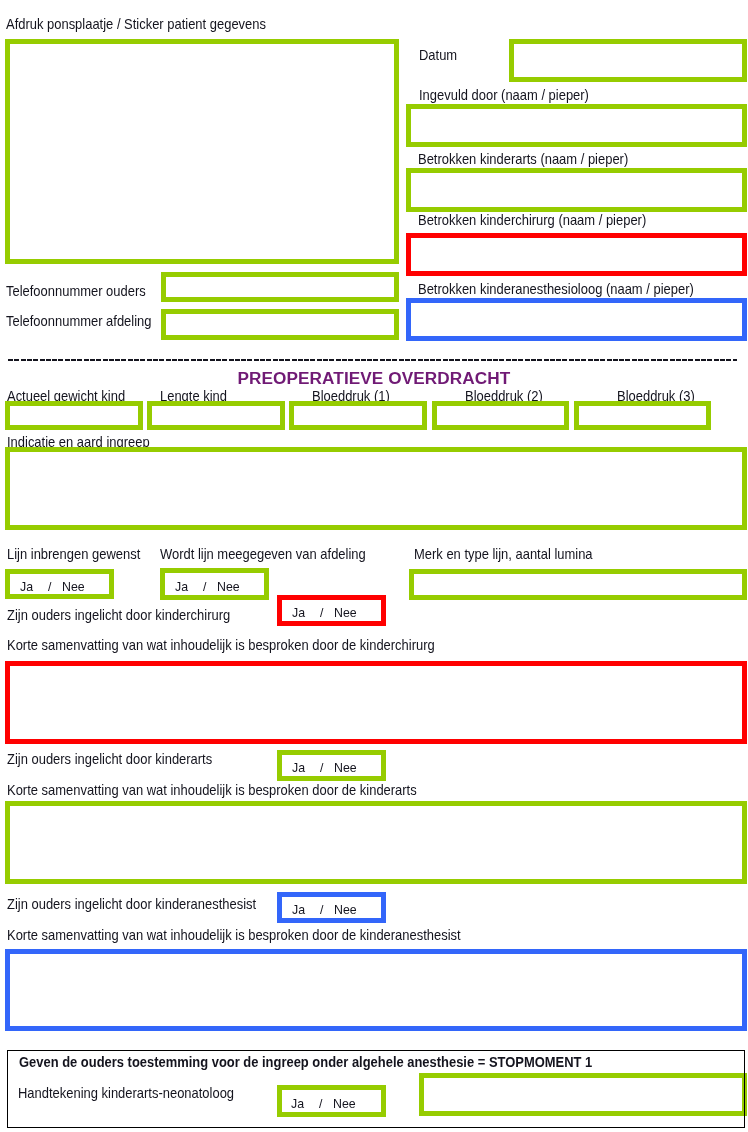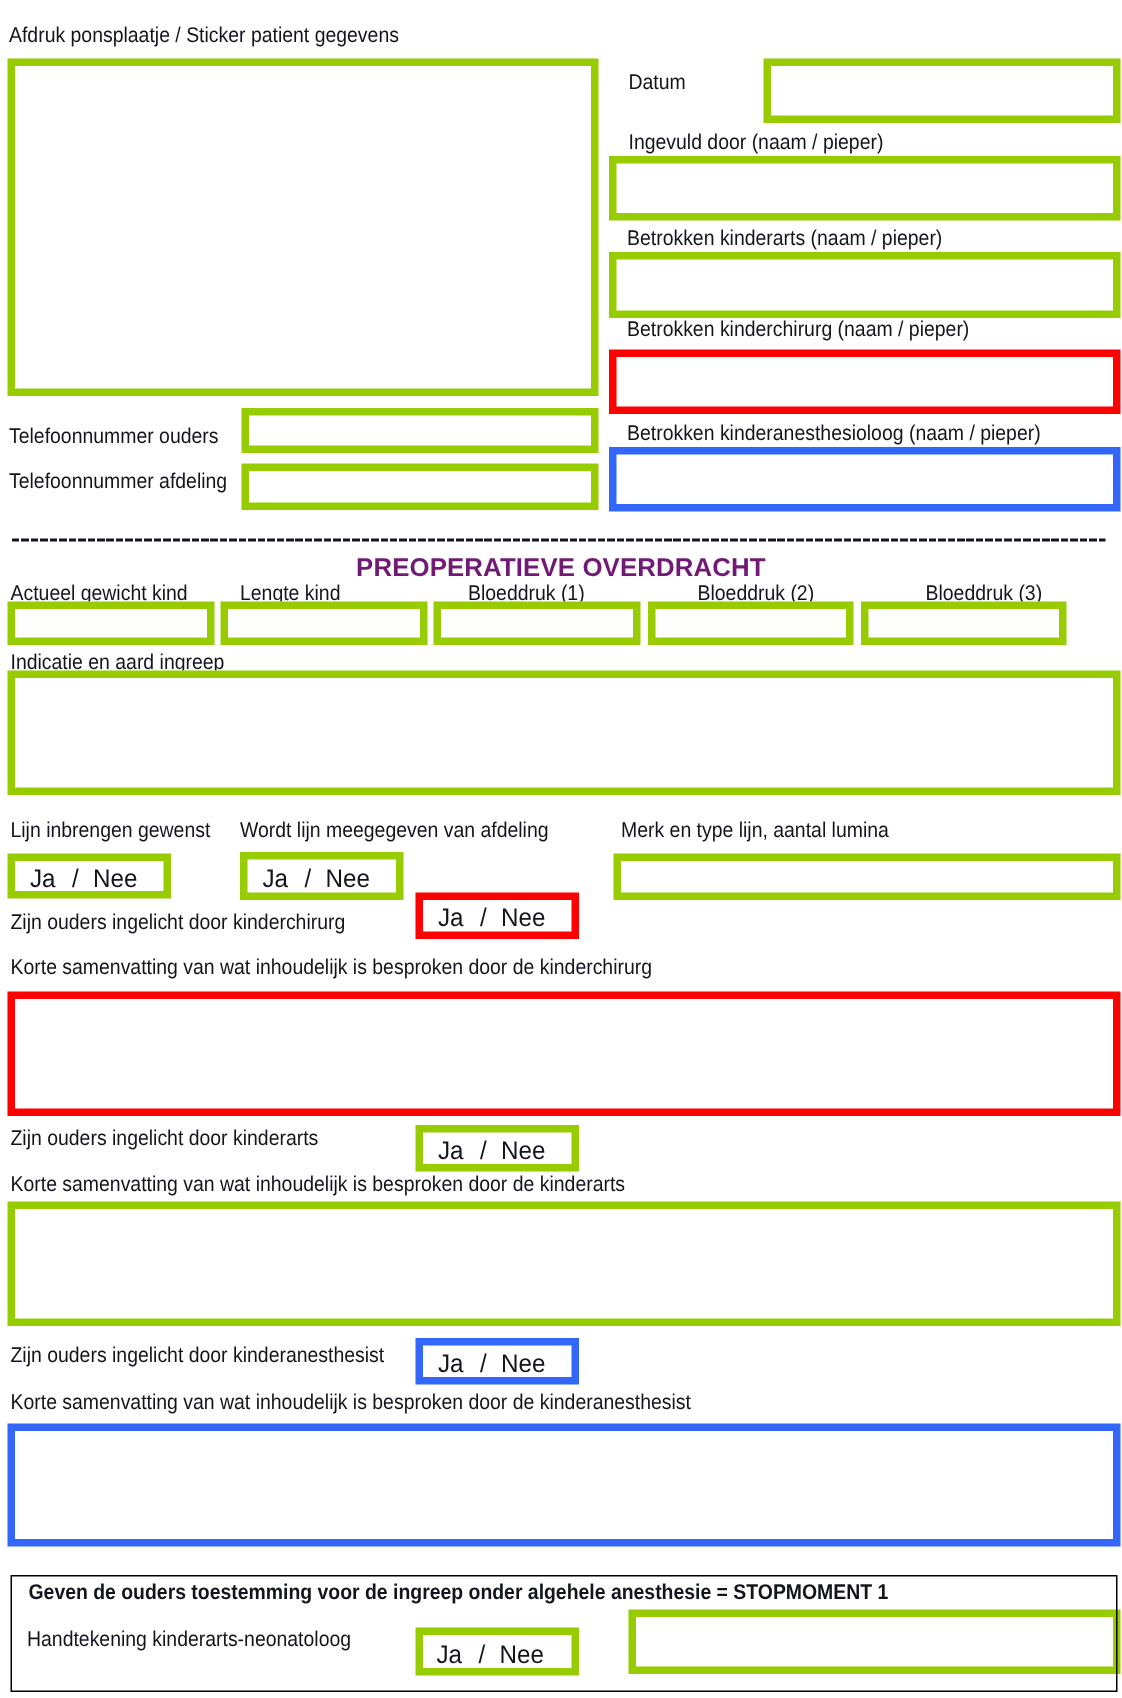--- a/index.html
+++ b/index.html
@@ -15,21 +15,21 @@
   .lbl { position:absolute; font-size:14.2px; line-height:14px; color:#14141e; white-space:nowrap;
          transform:scaleX(0.913); transform-origin:left top; }
 
   
   .fld { position:absolute; box-sizing:border-box; background:#ffffff; }
   .g { border:5px solid #96CC00; }
   .r { border:5px solid #FF0000; }
   .b { border:5px solid #3366FA; }
 
   
-  .jn { position:absolute; box-sizing:border-box; background:#fff; font-size:17px;padding-left:35px; }
+  .jn { position:absolute; box-sizing:border-box; background:#fff; font-size:13px;padding-left:35px; }
   .jn span { position:absolute; display:inline-block; line-height:1; top:50%;
              transform:translateY(-50%) scaleX(0.95); transform-origin:left center; margin-top:1.6px; }
   .jn .ja  { left:9.5px; }
   .jn .sep { left:37.5px; }
   .jn .nee { left:51.5px; }
 
   .title { position:absolute; font-weight:bold; font-size:17.2px; line-height:18px; color:#701a75; letter-spacing:0.09px; white-space:nowrap; }
   .dashline { position:absolute; height:2.2px;
       background-image:repeating-linear-gradient(to right, #14141e 0px, #14141e 5px, rgba(0,0,0,0) 5px, rgba(0,0,0,0) 6.3px); }
   .boxblk { position:absolute; box-sizing:border-box; border:1.4px solid #000000; background:transparent; z-index:5; pointer-events:none; }

